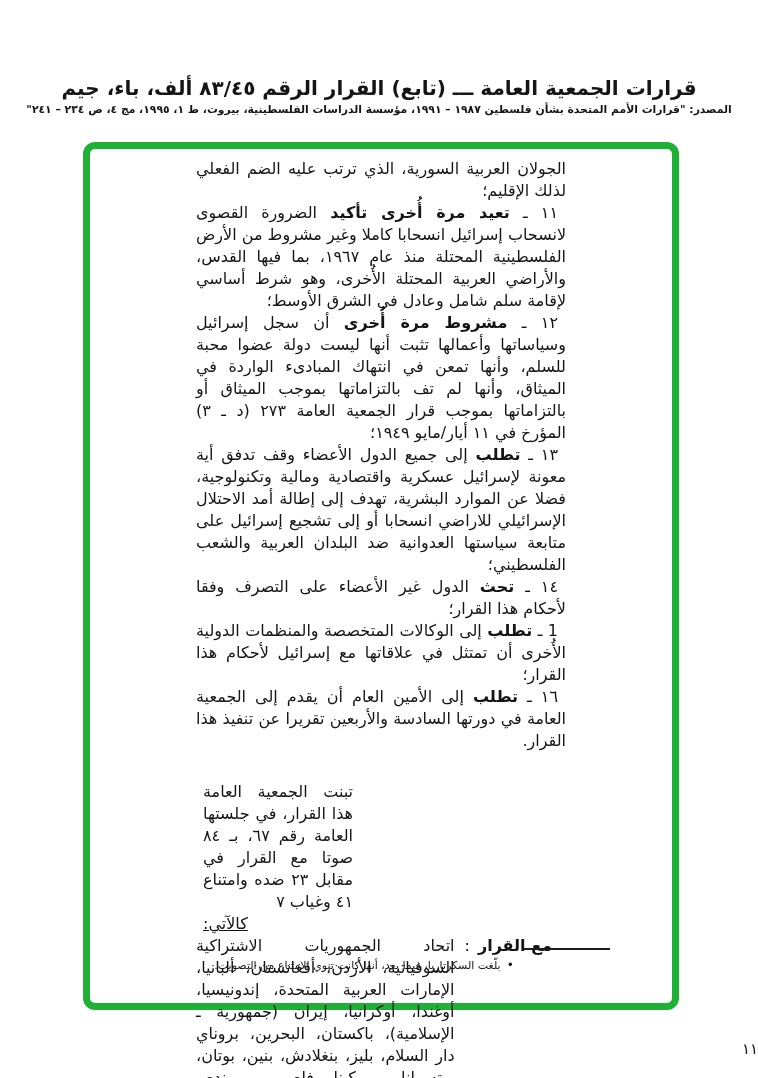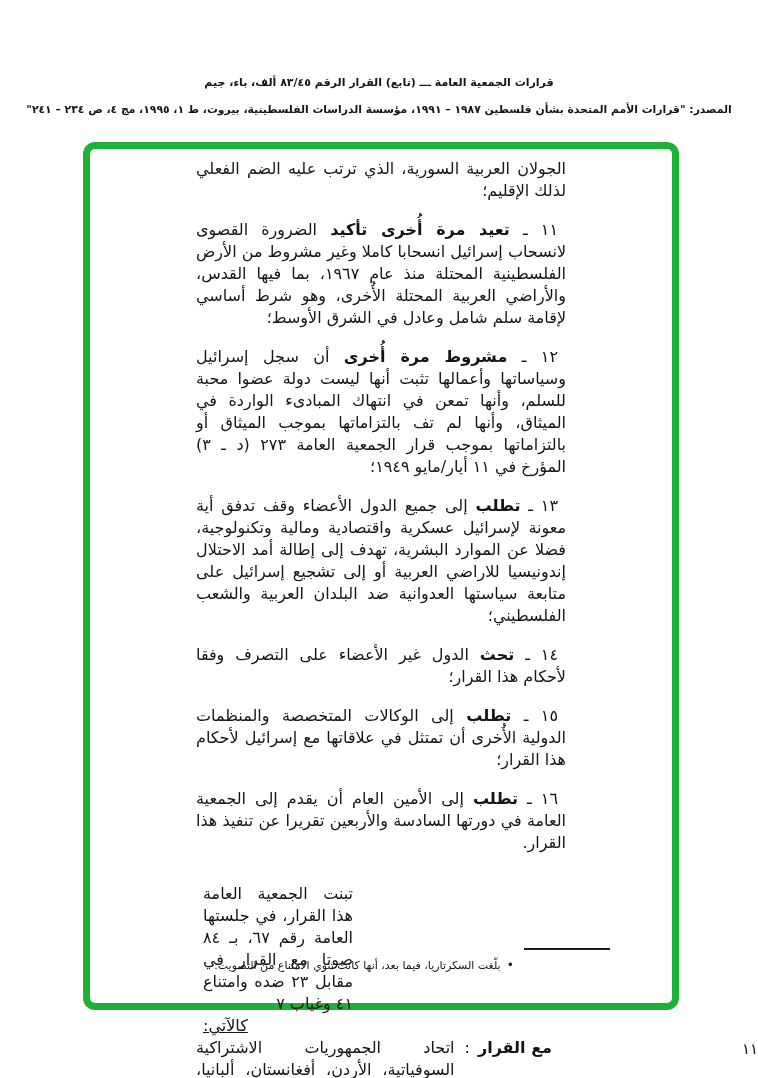--- a/index.html
+++ b/index.html
@@ -5,41 +5,41 @@
   html,body{margin:0;padding:0;}
   body{
     width:758px;height:1078px;position:relative;
     background:#ffffff;color:#151515;
     font-family:"DejaVu Sans",sans-serif;
     overflow:hidden;
   }
   .header-title{
     position:absolute;top:76px;left:0;right:0;
     text-align:center;direction:rtl;
-    font-weight:bold;font-size:11px;letter-spacing:0.2px;
+    font-weight:bold;font-size:20px;letter-spacing:0.2px;
   }
   .header-source{
     position:absolute;top:103px;left:0;right:0;
     text-align:center;direction:rtl;
     font-weight:bold;font-size:10.8px;
   }
   .frame{
     position:absolute;left:83px;top:142px;
     width:582px;height:854px;
     border:7px solid #1fb135;border-radius:12px;
     box-sizing:content-box;
   }
   .text-col{
     margin:9px 106px 0 106px;
     direction:rtl;
     font-size:16px;line-height:22px;
     text-align:justify;
   }
   .para{text-align:justify;}
-  .para.numbered{text-indent:8px;margin-top:17px;}
+  .para.numbered{text-indent:8px;}
   .bold{font-weight:bold;}
   .adoption{
     width:150px;margin-right:213px;margin-left:auto;
     text-align:justify;
     margin-top:29px;
   }
   .adoption-tail{text-align:left;text-decoration:underline;}
   .vote-row{display:flex;align-items:flex-start;margin-top:0;}
   .vote-label{font-weight:bold;white-space:nowrap;padding-right:14px;}
   .vote-sep{padding:0 8px 0 10px;}
@@ -61,23 +61,23 @@
 
 <div class="header-title">قرارات الجمعية العامة ـــ (تابع) القرار الرقم ٨٣/٤٥ ألف، باء، جيم</div>
 <div class="header-source">المصدر: "قرارات الأمم المتحدة بشأن فلسطين ١٩٨٧ – ١٩٩١، مؤسسة الدراسات الفلسطينية، بيروت، ط ١، ١٩٩٥، مج ٤، ص ٢٣٤ – ٢٤١"</div>
 
 <div class="frame" style="border-color: rgb(31, 177, 53);">
   <div class="text-col">
     <div>
         <div class="para plain"><span>الجولان العربية السورية، الذي ترتب عليه الضم الفعلي لذلك الإقليم؛</span></div>
         <div class="para numbered"><span>١١ ـ </span><span class="bold">تعيد مرة أُخرى تأكيد</span><span> الضرورة القصوى لانسحاب إسرائيل انسحابا كاملا وغير مشروط من الأرض الفلسطينية المحتلة منذ عام ١٩٦٧، بما فيها القدس، والأراضي العربية المحتلة الأُخرى، وهو شرط أساسي لإقامة سلم شامل وعادل في الشرق الأوسط؛</span></div>
         <div class="para numbered"><span>١٢ ـ </span><span class="bold">مشروط مرة أُخرى</span><span> أن سجل إسرائيل وسياساتها وأعمالها تثبت أنها ليست دولة عضوا محبة للسلم، وأنها تمعن في انتهاك المبادىء الواردة في الميثاق، وأنها لم تف بالتزاماتها بموجب الميثاق أو بالتزاماتها بموجب قرار الجمعية العامة ٢٧٣ (د ـ ٣) المؤرخ في ١١ أيار/مايو ١٩٤٩؛</span></div>
-        <div class="para numbered"><span>١٣ ـ </span><span class="bold">تطلب</span><span> إلى جميع الدول الأعضاء وقف تدفق أية معونة لإسرائيل عسكرية واقتصادية ومالية وتكنولوجية، فضلا عن الموارد البشرية، تهدف إلى إطالة أمد الاحتلال إندونيسيا للاراضي العربية أو إلى تشجيع إسرائيل على متابعة سياستها العدوانية ضد البلدان العربية والشعب الفلسطيني؛</span></div>
+        <div class="para numbered"><span>١٣ ـ </span><span class="bold">تطلب</span><span> إلى جميع الدول الأعضاء وقف تدفق أية معونة لإسرائيل عسكرية واقتصادية ومالية وتكنولوجية، فضلا عن الموارد البشرية، تهدف إلى إطالة أمد الاحتلال الإسرائيلي للاراضي انسحابا أو إلى تشجيع إسرائيل على متابعة سياستها العدوانية ضد البلدان العربية والشعب الفلسطيني؛</span></div>
         <div class="para numbered"><span>١٤ ـ </span><span class="bold">تحث</span><span> الدول غير الأعضاء على التصرف وفقا لأحكام هذا القرار؛</span></div>
-        <div class="para numbered"><span>١٥ ـ </span><span class="bold">تطلب</span><span> إلى الوكالات المتخصصة والمنظمات الدولية الأُخرى أن تمتثل في علاقاتها مع إسرائيل لأحكام هذا القرار؛</span></div>
+        <div class="para numbered"><span>1 ـ </span><span class="bold">تطلب</span><span> إلى الوكالات المتخصصة والمنظمات الدولية الأُخرى أن تمتثل في علاقاتها مع إسرائيل لأحكام هذا القرار؛</span></div>
         <div class="para numbered"><span>١٦ ـ </span><span class="bold">تطلب</span><span> إلى الأمين العام أن يقدم إلى الجمعية العامة في دورتها السادسة والأربعين تقريرا عن تنفيذ هذا القرار.</span></div>
       </div>
 
     <div class="adoption">
       <div>تبنت الجمعية العامة هذا القرار، في جلستها العامة رقم ٦٧، بـ ٨٤ صوتا مع القرار في مقابل ٢٣ ضده وامتناع ٤١ وغياب ٧</div>
       <div class="adoption-tail">كالآتي:</div>
     </div>
 
     <div class="vote-row">
       <span class="vote-label">مع القرار</span>

